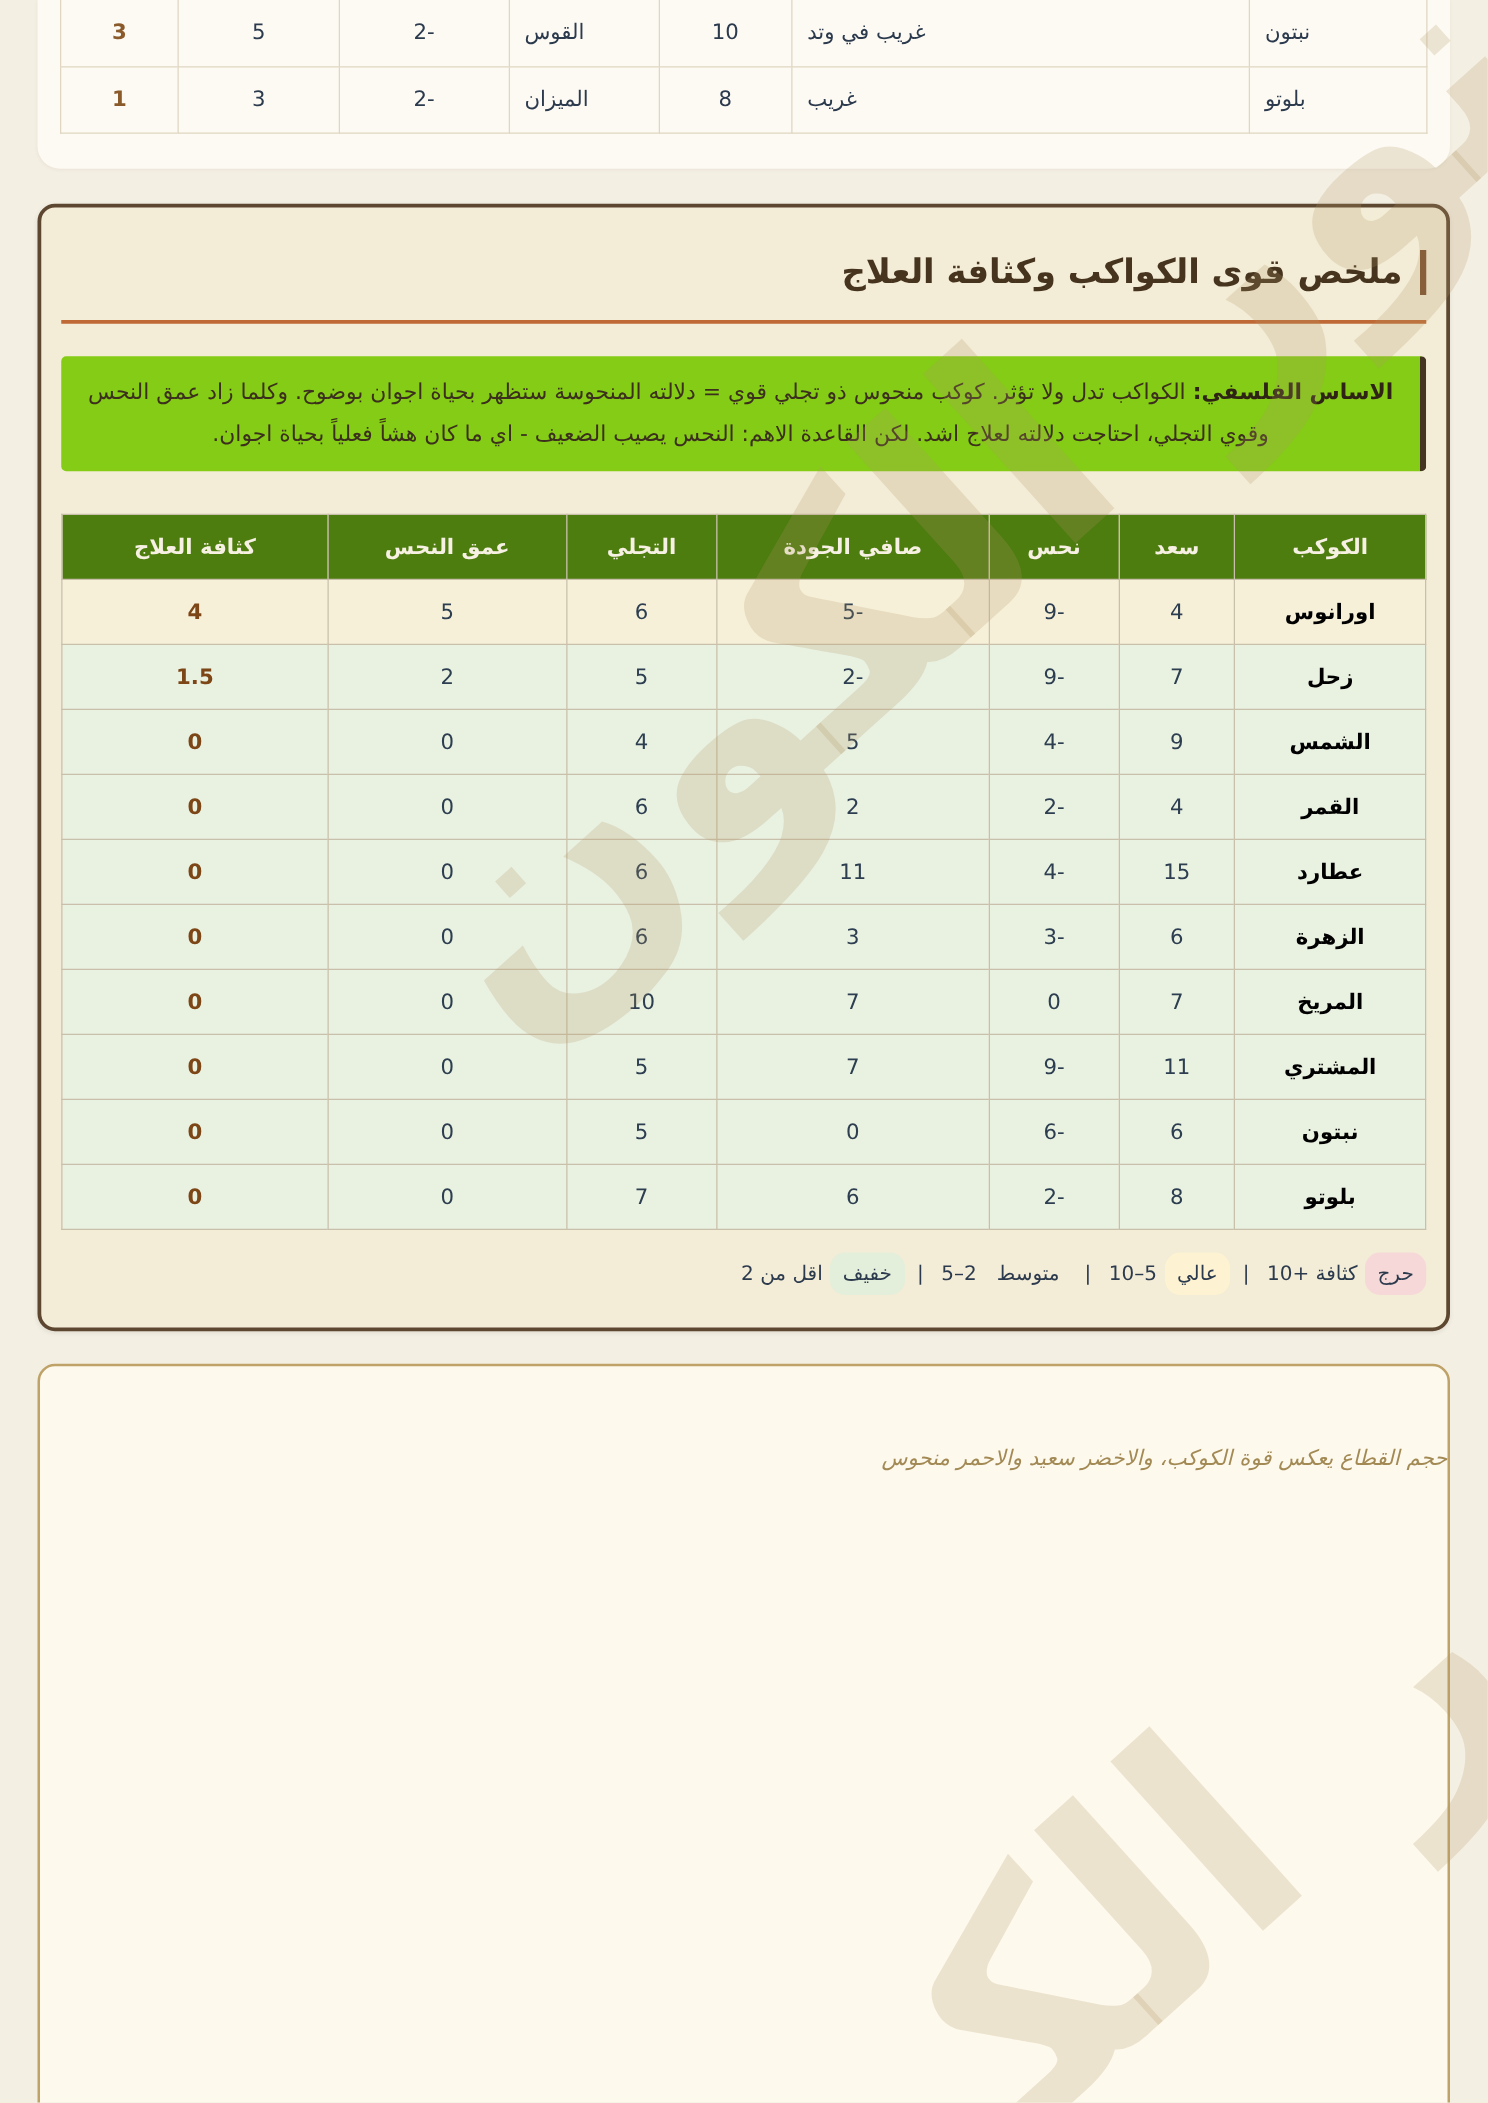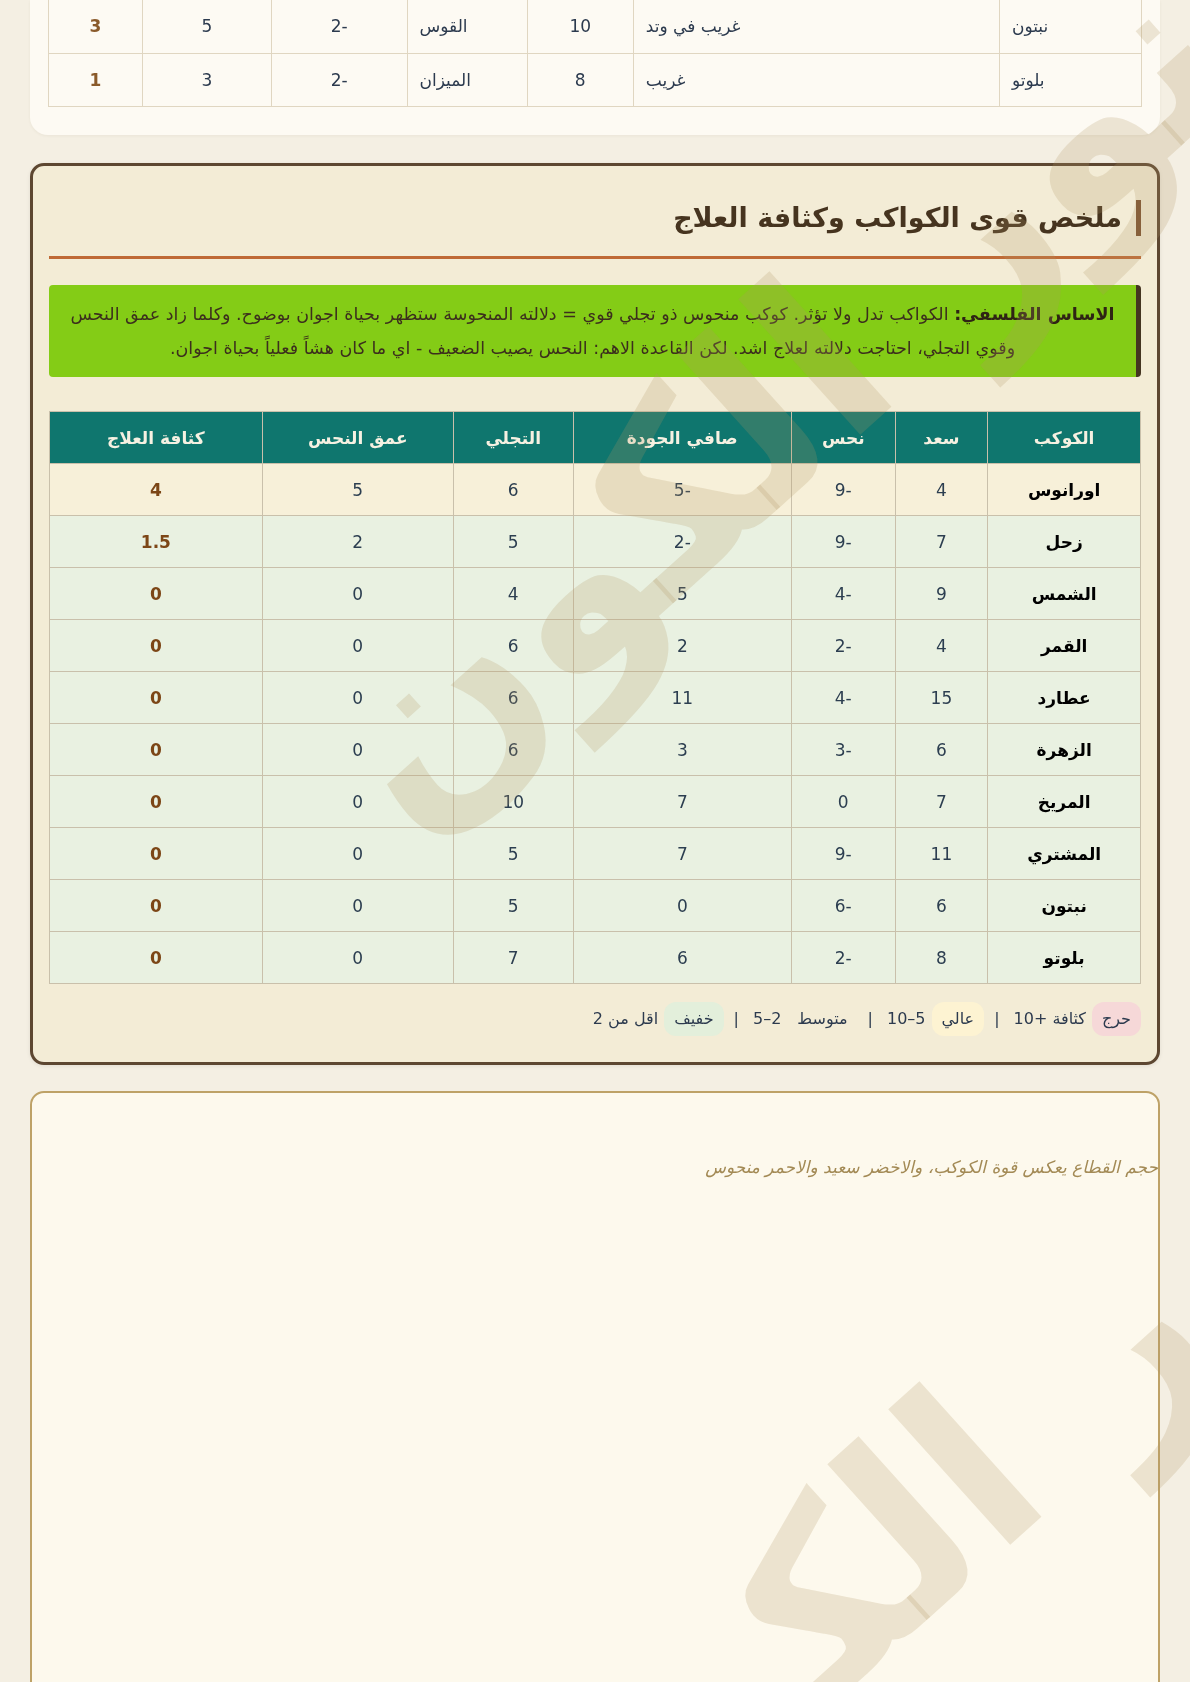--- a/index.html
+++ b/index.html
@@ -80,21 +80,21 @@
     border-collapse: collapse;
     font-size: 17px;
   }
   .summary-table th, .summary-table td {
     border: 1px solid #c9c0ab;
     height: 52px;
     text-align: center;
     padding: 0 8px;
   }
   .summary-table thead th {
-    background: #0f766e;
+    background: #4d7c0f;
     color: #f6f1e2;
     font-weight: bold;
     font-size: 17px;
   }
   .summary-table tbody tr td { background: #e9f1e1; }
   .summary-table tbody tr.row-cream td { background: #f7f0d9; }
   .cell-planet { color: #000000; font-weight: bold; }
   .cell-value { color: #2c3e50; }
   .cell-density { color: #7c4616; font-weight: bold; }
 

